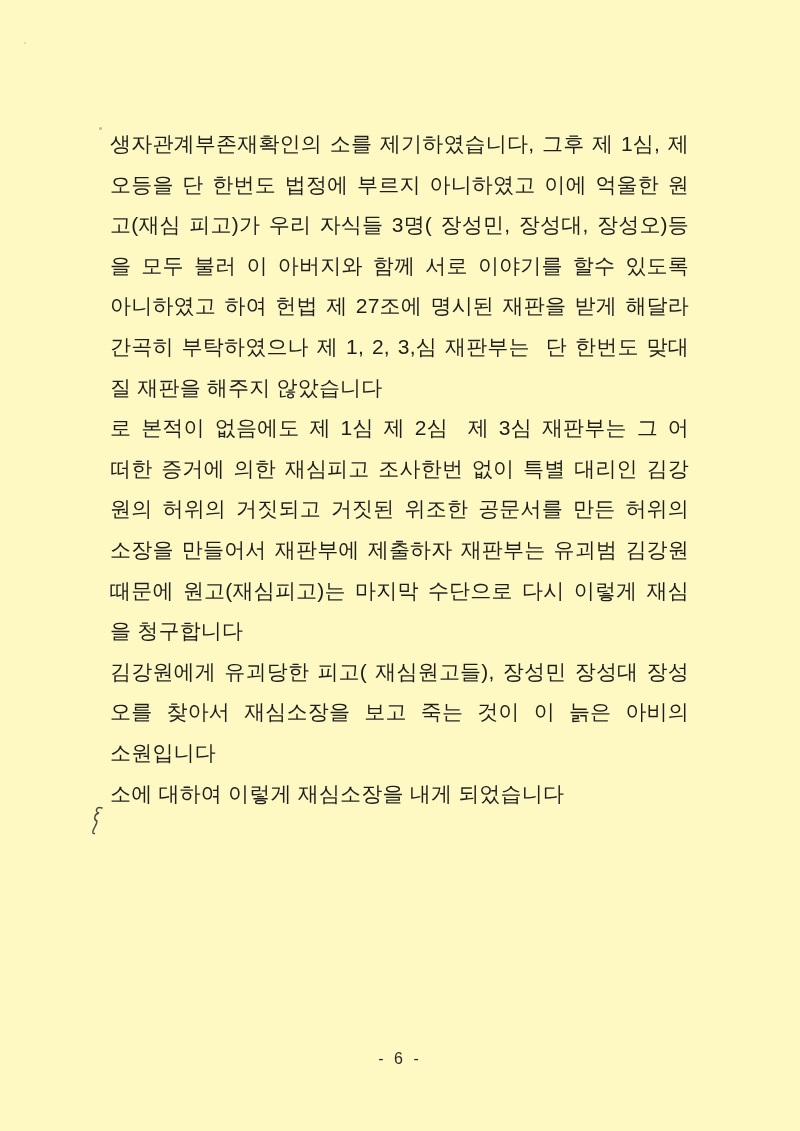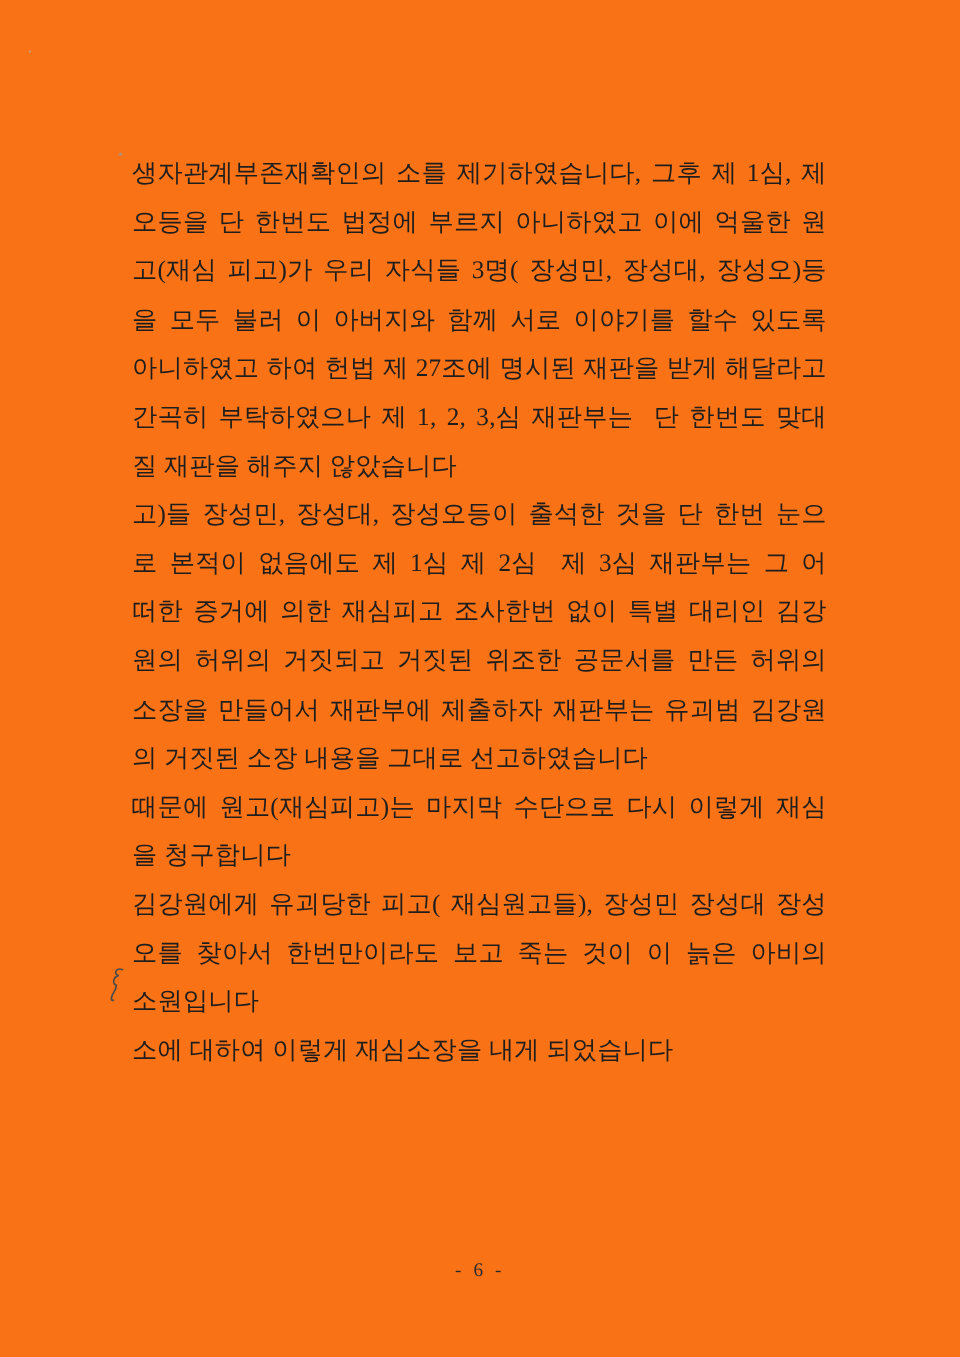--- a/index.html
+++ b/index.html
@@ -10,22 +10,21 @@
     width: 800px;
     height: 1131px;
     position: relative;
     background: #fdfdfc;
     font-family: "Liberation Sans", "DejaVu Sans", sans-serif;
     overflow: hidden;
   }
   .page {
     position: absolute;
     inset: 0;
-    background: #f97316;
-    font-family: Liberation Serif, serif;
+    background: #fef9c3;
   }
   .textblock {
     position: absolute;
     left: 110px;
     top: 124px;
     width: 579px;
     font-size: 21px;
     line-height: 40.6px;
     color: #1e1e1e;
     letter-spacing: 0.2px;
@@ -92,29 +91,27 @@
   </svg>
 
   <div class="textblock" id="textblock">
       <div class="line">생자관계부존재확인의 소를 제기하였습니다, 그후 제 1심, 제</div>
       <div class="line">오등을 단 한번도 법정에 부르지 아니하였고 이에 억울한 원</div>
       <div class="line">고(재심 피고)가 우리 자식들 3명( 장성민, 장성대, 장성오)등</div>
       <div class="line">을 모두 불러 이 아버지와 함께 서로 이야기를 할수 있도록</div>
       <div class="line">아니하였고 하여 헌법 제 27조에 명시된 재판을 받게 해달라고</div>
       <div class="line">간곡히 부탁하였으나 제 1, 2, 3,심 재판부는&nbsp; 단 한번도 맞대</div>
       <div class="line para-end">질 재판을 해주지 않았습니다</div>
-      <div class="line">고)들 장성민, 장성대, 장성오등이 출석한 것을 단 한번 눈으</div>
       <div class="line">로 본적이 없음에도 제 1심 제 2심&nbsp; 제 3심 재판부는 그 어</div>
       <div class="line">떠한 증거에 의한 재심피고 조사한번 없이 특별 대리인 김강</div>
       <div class="line">원의 허위의 거짓되고 거짓된 위조한 공문서를 만든 허위의</div>
       <div class="line">소장을 만들어서 재판부에 제출하자 재판부는 유괴범 김강원</div>
-      <div class="line para-end">의 거짓된 소장 내용을 그대로 선고하였습니다</div>
       <div class="line">때문에 원고(재심피고)는 마지막 수단으로 다시 이렇게 재심</div>
       <div class="line para-end">을 청구합니다</div>
       <div class="line">김강원에게 유괴당한 피고( 재심원고들), 장성민 장성대 장성</div>
-      <div class="line">오를 찾아서 한번만이라도 보고 죽는 것이 이 늙은 아비의</div>
+      <div class="line">오를 찾아서 재심소장을 보고 죽는 것이 이 늙은 아비의</div>
       <div class="line para-end">소원입니다</div>
       <div class="line para-end">소에 대하여 이렇게 재심소장을 내게 되었습니다</div>
     </div>
 
   <div class="footer">- 6 -</div>
 
 </div>
 
 </body></html>

